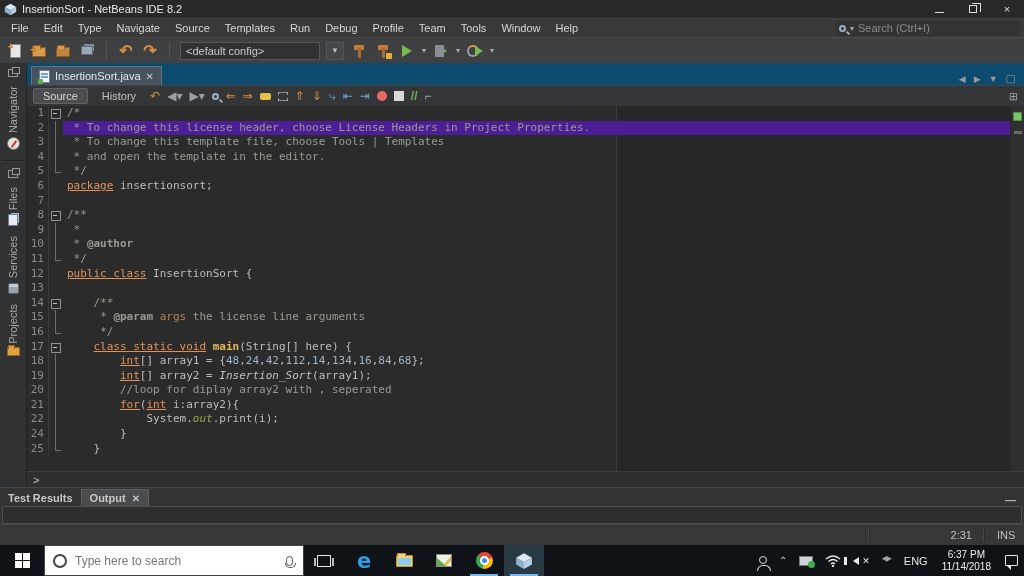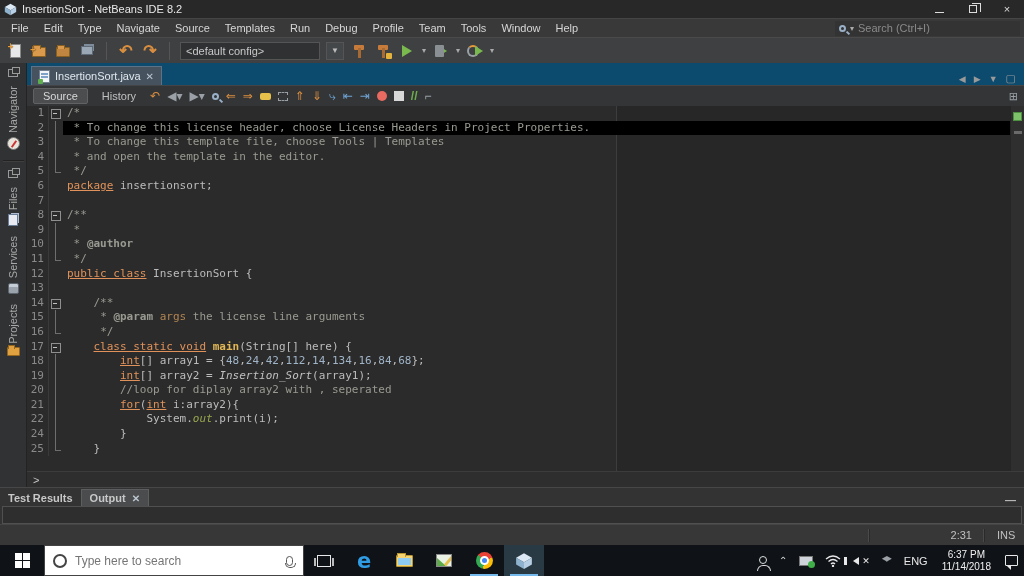--- a/index.html
+++ b/index.html
@@ -90,21 +90,21 @@
   .code-scroll { flex:1; position:relative; overflow:hidden; font-family:"DejaVu Sans Mono", monospace; font-size:11px; line-height:14.6px; }
   .margin-guide { position:absolute; top:0; bottom:0; left:589px; border-left:1px solid #3b3e40; background:rgba(0,0,0,0.08); right:0; pointer-events:none; }
   .cl { display:flex; height:14.6px; white-space:pre; }
   .ln { width:22px; flex:none; text-align:right; padding-right:4px; color:#8a8a8a; background:#2b2b2b; border-right:1px solid #3a3a3a; }
   .fd { width:14px; flex:none; position:relative; background:#2b2b2b; }
   .fd.v::before { content:""; position:absolute; left:6px; top:0; bottom:0; border-left:1px solid #6e6e6e; }
   .fd.e::before { content:""; position:absolute; left:6px; top:0; height:8px; width:5px; border-left:1px solid #6e6e6e; border-bottom:1px solid #6e6e6e; }
   .fd.b::before { content:""; position:absolute; left:2px; top:3px; width:8px; height:8px; border:1px solid #8f8f8f; background:#2b2b2b; }
   .fd.b::after { content:""; position:absolute; left:4px; top:7px; width:4px; border-top:1px solid #c0c0c0; }
   .cd { flex:1; padding-left:4px; position:relative; z-index:1; }
-  .cl.hl .cd { background:#000000; }
+  .cl.hl .cd { background:#4c1d95; }
   .tk-cm { color:#9a9a92; } .tk-kw { color:#e0925a;text-decoration:underline; } .tk-pl { color:#bcbcbc; }
   .tk-num { color:#a0b4c8; } .tk-str { color:#c278b0; }
   .tk-sf { color:#98a64e; font-style:italic; } .tk-sm { color:#c0c0c0; font-style:italic; }
   .tk-fn { color:#e2b855; font-weight:bold; }
   .tk-tag { color:#9a9a92; font-weight:bold; } .tk-ta { color:#b28552; }
   .err-stripe { width:14px; flex:none; background:#2f2f2f; border-left:1px solid #262626; display:flex; flex-direction:column; align-items:center; padding-top:6px; gap:10px; }
   .ok-square { width:9px; height:9px; background:#7cc36a; border:1px solid #4f8f42; }
   .stripe-mark { width:8px; height:3px; background:#6a6a6a; }
 
   

